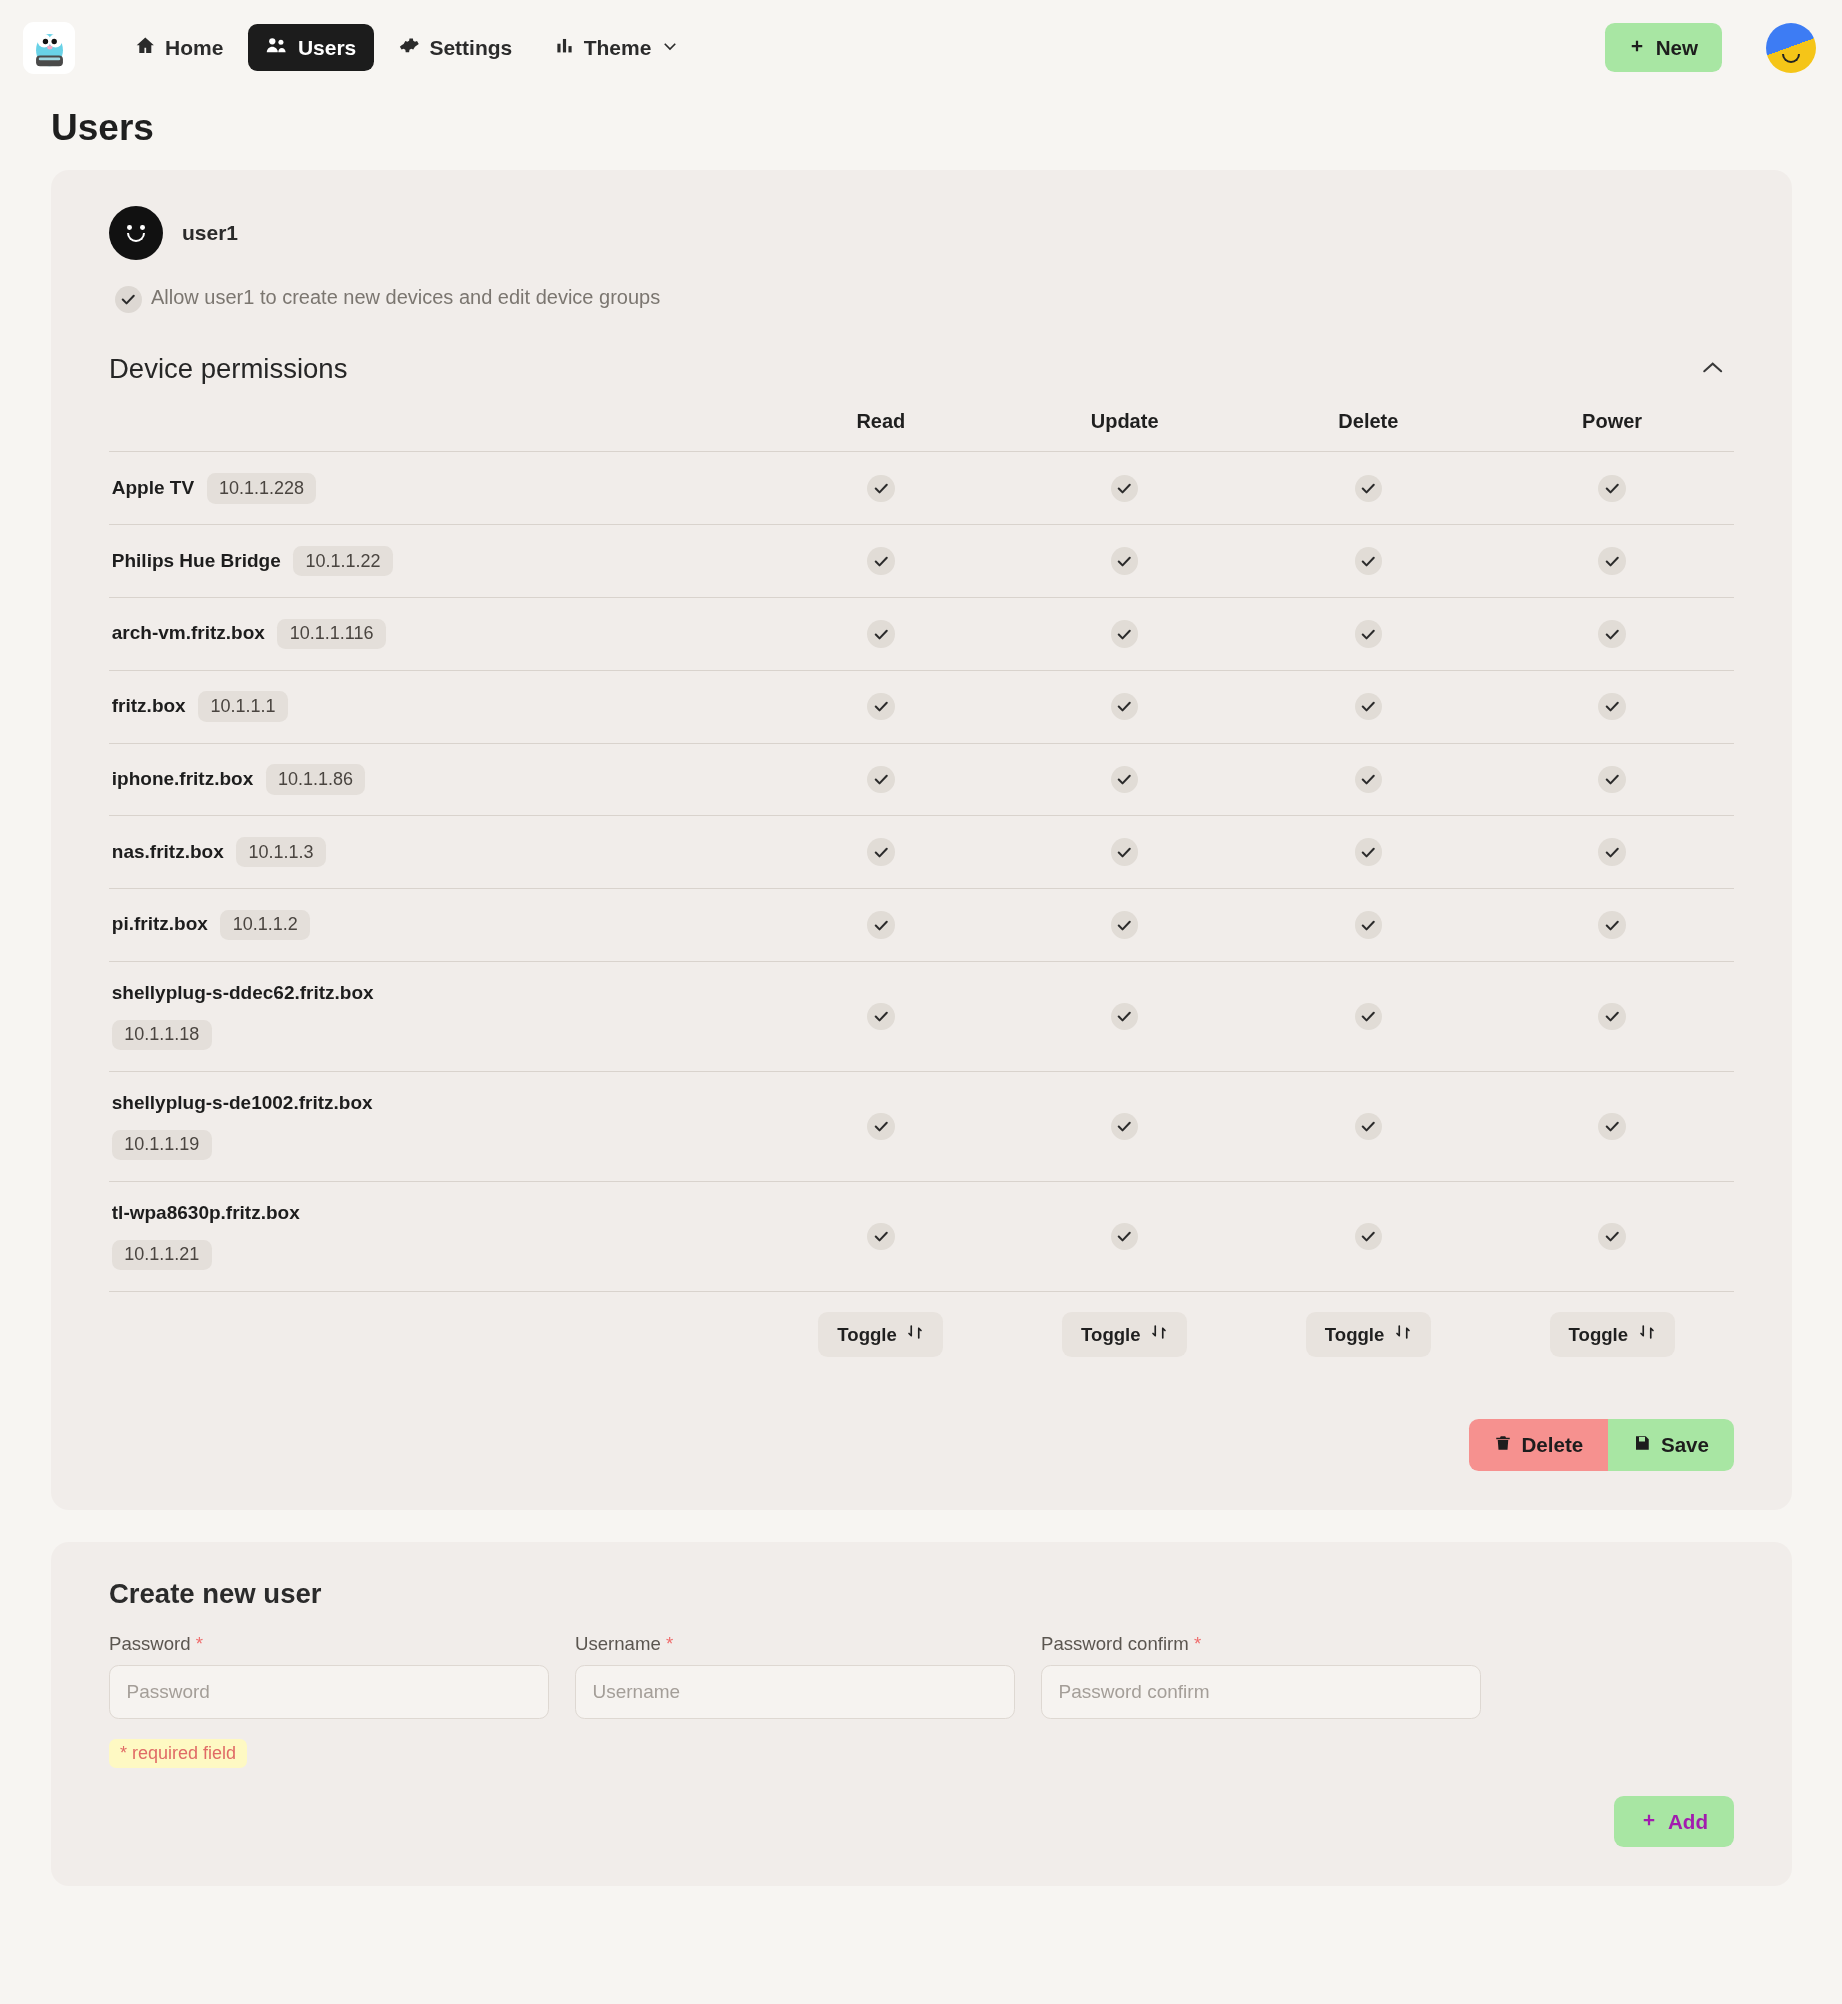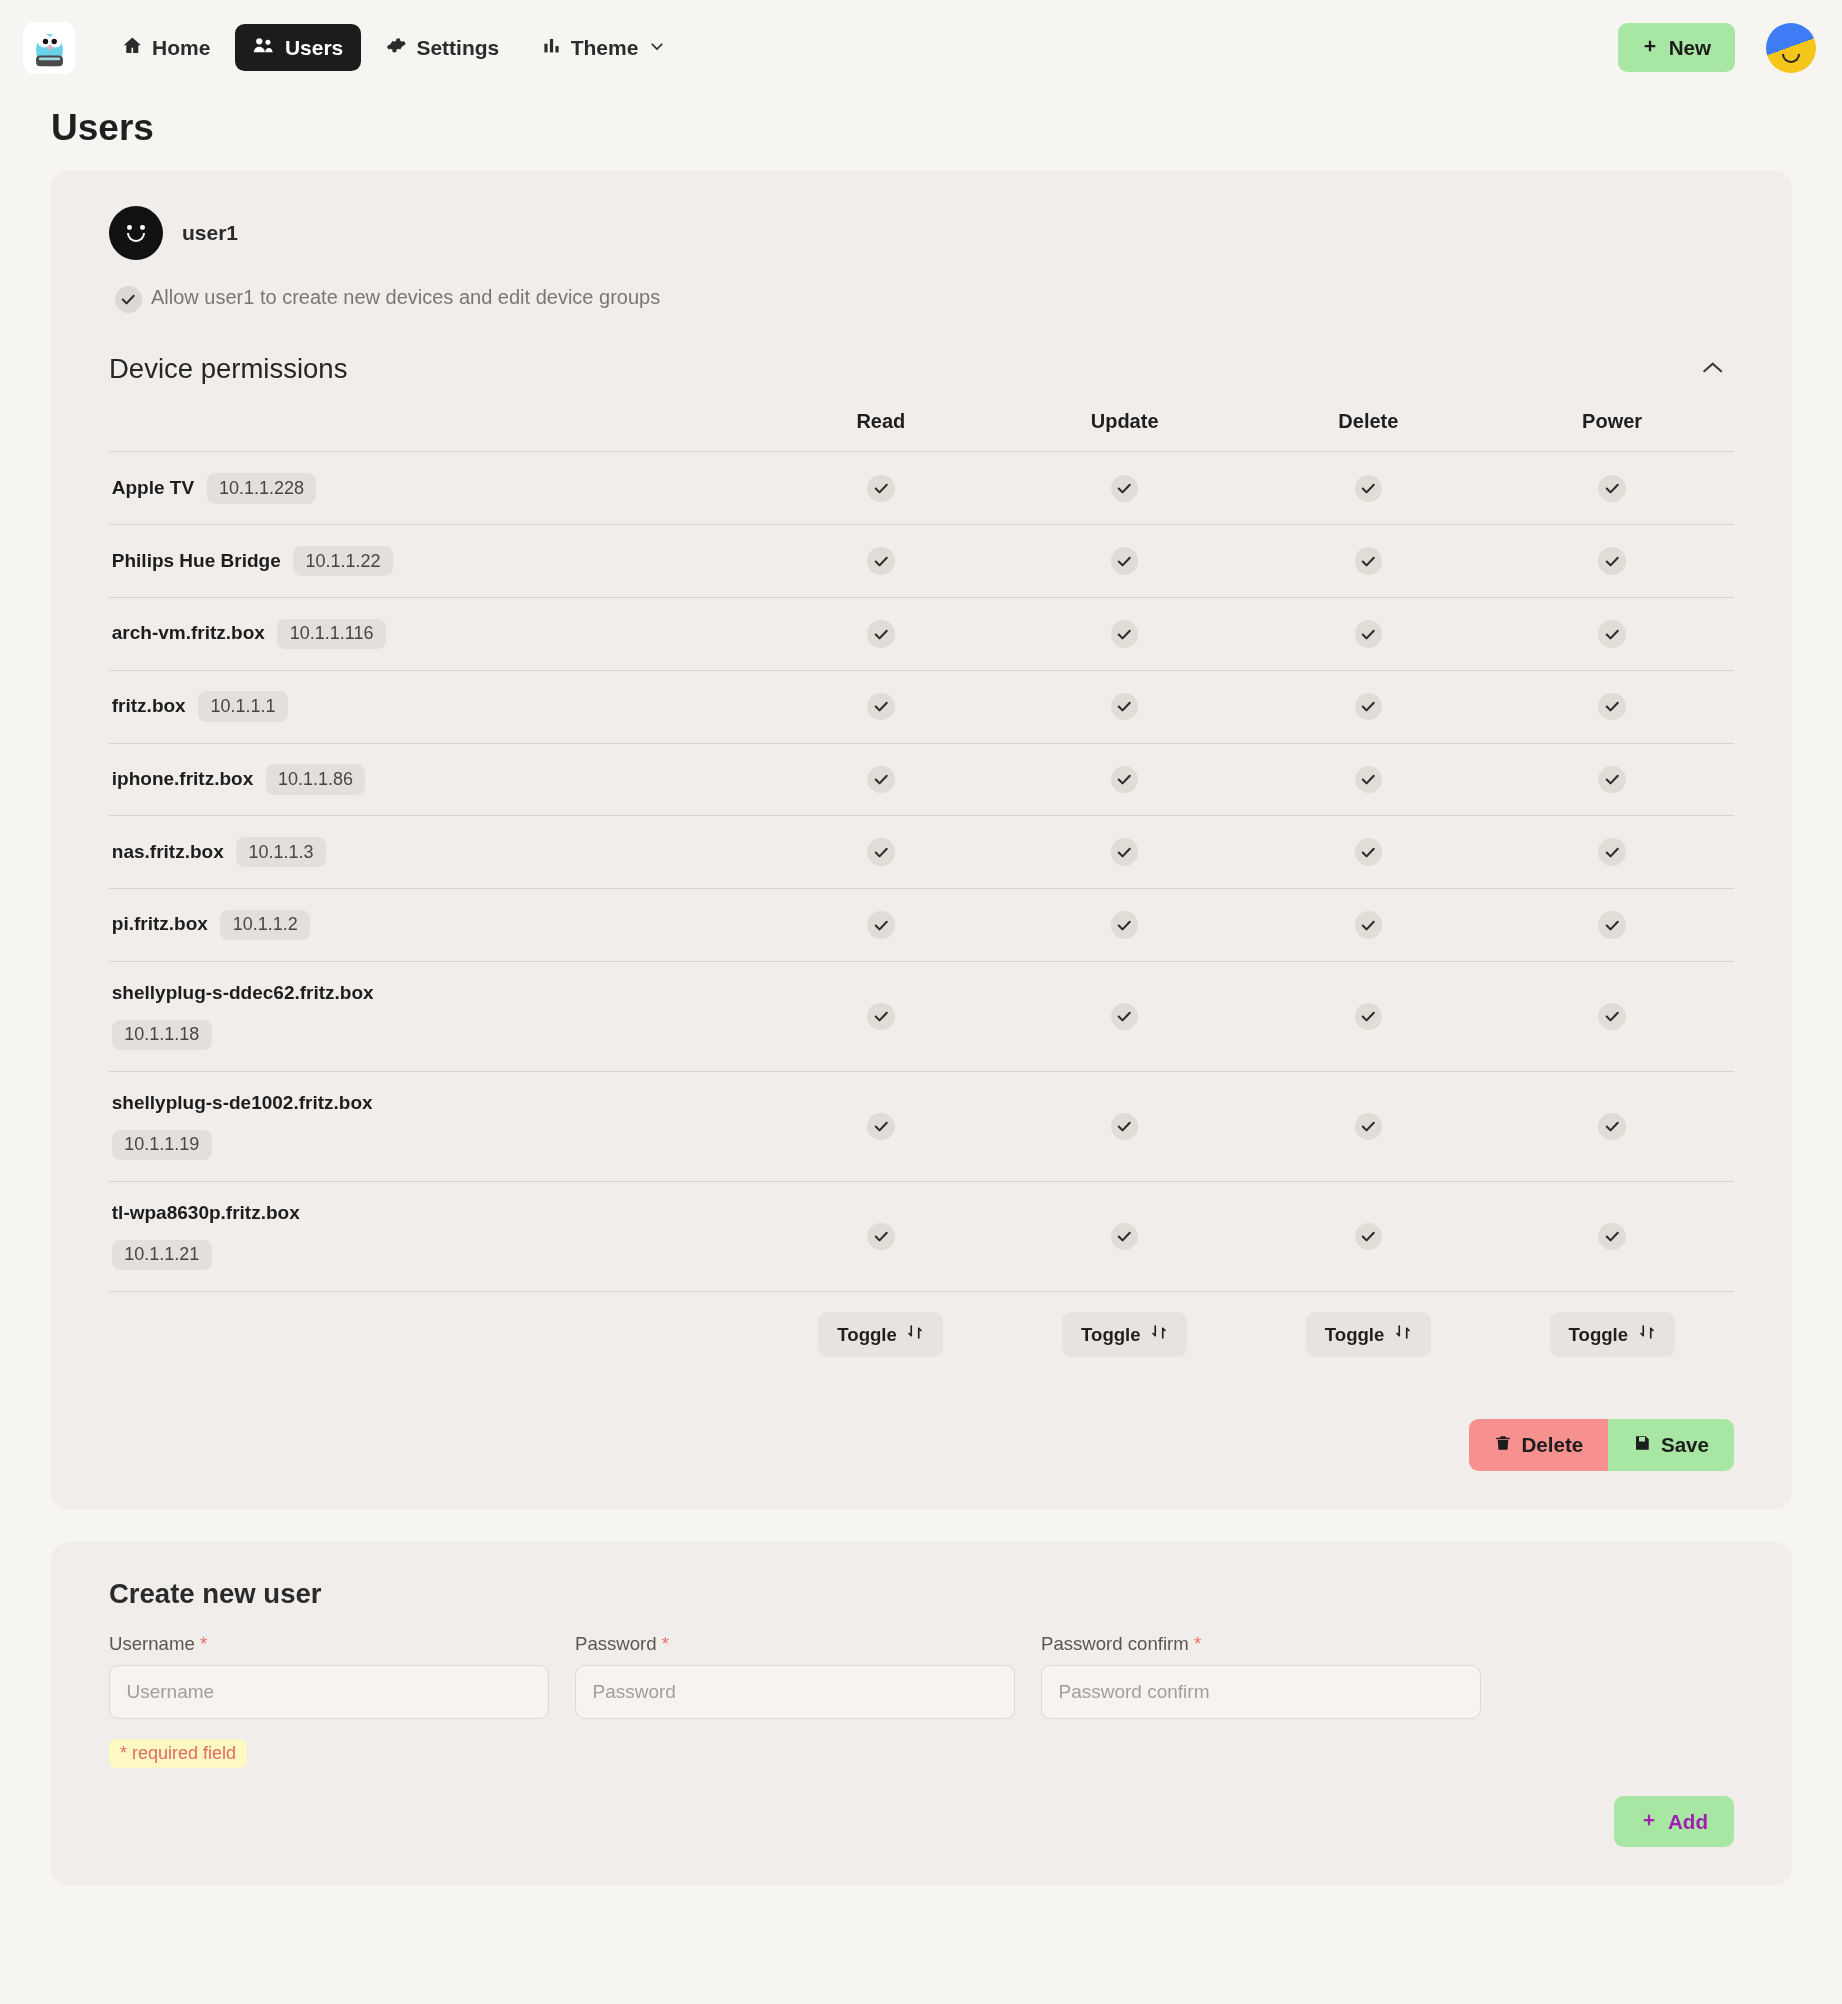--- a/index.html
+++ b/index.html
@@ -10,21 +10,21 @@
     color: #2b2b2b;
   }
   body { width: 1843px; }
 
   
   .topbar {
     height: 95px;
     display: flex;
     align-items: center;
     padding: 0 27.5px 0 23.4px;
-    gap: 12px;
+    gap: 25px;
   }
   .logo {
     width: 52px; height: 52px;
     border-radius: 11px;
     background: #ffffff;
     display: flex; align-items: center; justify-content: center;
     overflow: hidden;
     flex: 0 0 auto;
   }
   .nav {
@@ -734,31 +734,31 @@
     </button>
   </div>
 </div>
 
 <div class="card">
   <div class="create-title">Create new user</div>
 
   <div class="form-grid">
     <div class="field">
       <div class="field-label">
+        <span>Password</span>
+        <span class="req">*</span>
+      </div>
+      <input type="password" placeholder="Password" style="">
+    </div>
+    <div class="field">
+      <div class="field-label">
         <span>Username</span>
         <span class="req">*</span>
       </div>
       <input type="text" placeholder="Username" style="">
-    </div>
-    <div class="field">
-      <div class="field-label">
-        <span>Password</span>
-        <span class="req">*</span>
-      </div>
-      <input type="password" placeholder="Password" style="">
     </div>
     <div class="field">
       <div class="field-label">
         <span>Password confirm</span>
         <span class="req">*</span>
       </div>
       <input type="password" placeholder="Password confirm" style="">
     </div>
   </div>
 

